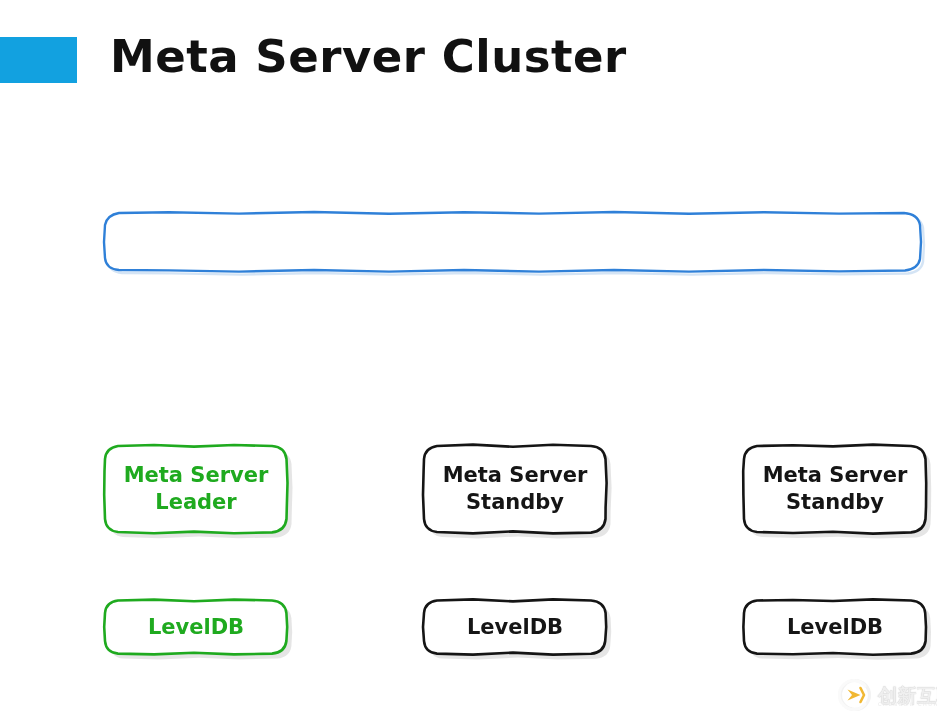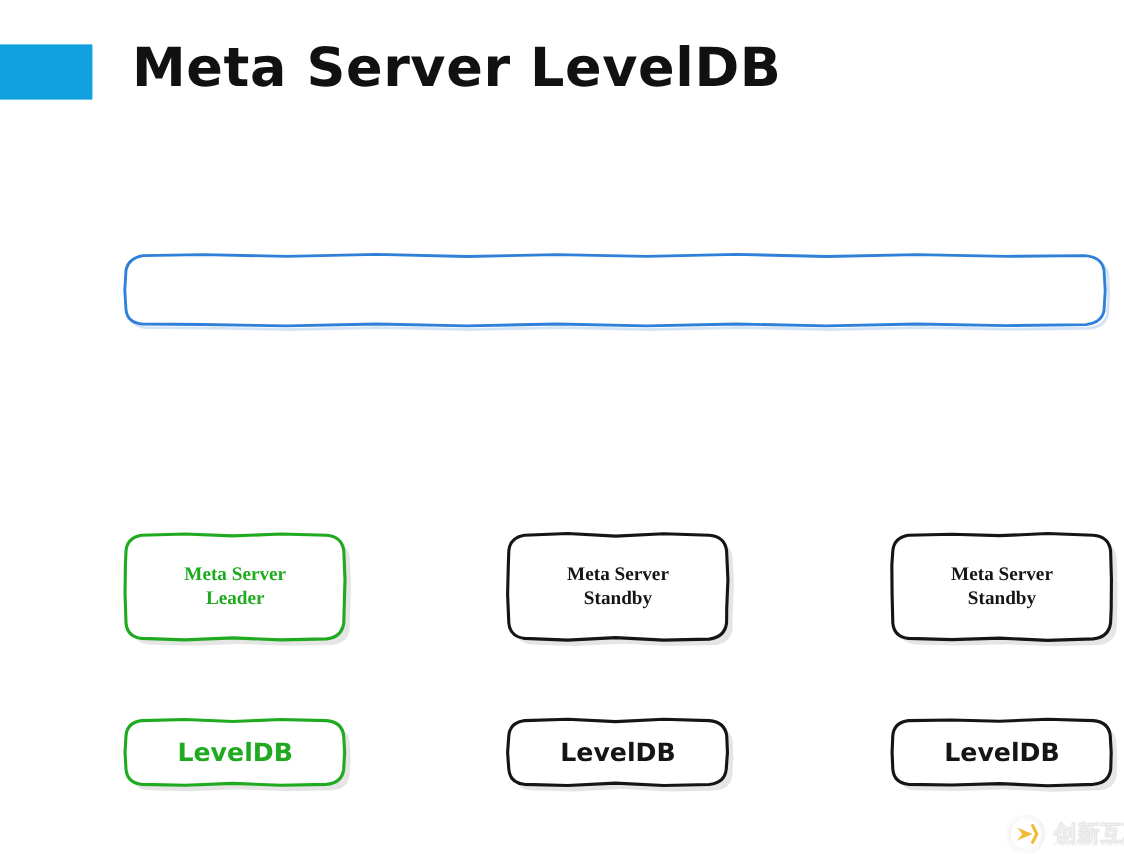--- a/index.html
+++ b/index.html
@@ -79,22 +79,21 @@
     color: #2f80d8;
     font-weight: bold;
   }
 
   
   .meta-box {
     width: 194px;
     height: 96px;
   }
   .meta-box .hd-label {
-    font-size: 16px;
-    font-family: Liberation Serif, serif;
+    font-size: 21px;
   }
   #meta-leader-box    { left: 99px;  top: 441px; }
   #meta-standby-1-box { left: 418px; top: 441px; }
   #meta-standby-2-box { left: 738px; top: 441px; }
 
   
   .db-box {
     width: 194px;
     height: 62px;
     justify-content: center;
@@ -145,21 +144,21 @@
     font-size: 5px;
     letter-spacing: 1.6px;
     color: #e8e8e8;
     white-space: nowrap;
   }
 </style>
 </head>
 <body>
 
 <div id="accent-block"></div>
-<div id="slide-title">Meta Server LevelDB</div>
+<div id="slide-title">Meta Server Cluster</div>
 
 <div class="hdbox" id="zookeeper-box">
   <svg class="hd-svg" viewBox="0 0 827 65" preserveAspectRatio="none">
     <path d="M6 16 Q8 6 20 4 L70 3.2 L140 4.6 L215 3.0 L290 4.8 L365 3.2 L440 4.6 L515 3.0 L590 4.8 L665 3.2 L740 4.6 L805 4 Q819 5 821 16 L822 33 L821 50 Q819 60 806 61.5 L740 62.4 L665 61.0 L590 62.6 L515 61.0 L440 62.6 L365 61.0 L290 62.6 L215 61.0 L140 62.6 L70 61.4 L20 61 Q7 60 6 49 L5 33 Z" fill="#ffffff" stroke="#3f88d4" stroke-width="2.4" stroke-linejoin="round" stroke-linecap="round" transform="translate(3,3)" opacity="0.22" style="filter:none"></path>
     <path d="M6 16 Q8 6 20 4 L70 3.2 L140 4.6 L215 3.0 L290 4.8 L365 3.2 L440 4.6 L515 3.0 L590 4.8 L665 3.2 L740 4.6 L805 4 Q819 5 821 16 L822 33 L821 50 Q819 60 806 61.5 L740 62.4 L665 61.0 L590 62.6 L515 61.0 L440 62.6 L365 61.0 L290 62.6 L215 61.0 L140 62.6 L70 61.4 L20 61 Q7 60 6 49 L5 33 Z" fill="#ffffff" stroke="#2f80d8" stroke-width="2.4" stroke-linejoin="round" stroke-linecap="round"></path>
   </svg>
 </div>
 
 <div class="hdbox meta-box green" id="meta-leader-box">
   <svg class="hd-svg" viewBox="0 0 194 96" preserveAspectRatio="none">

